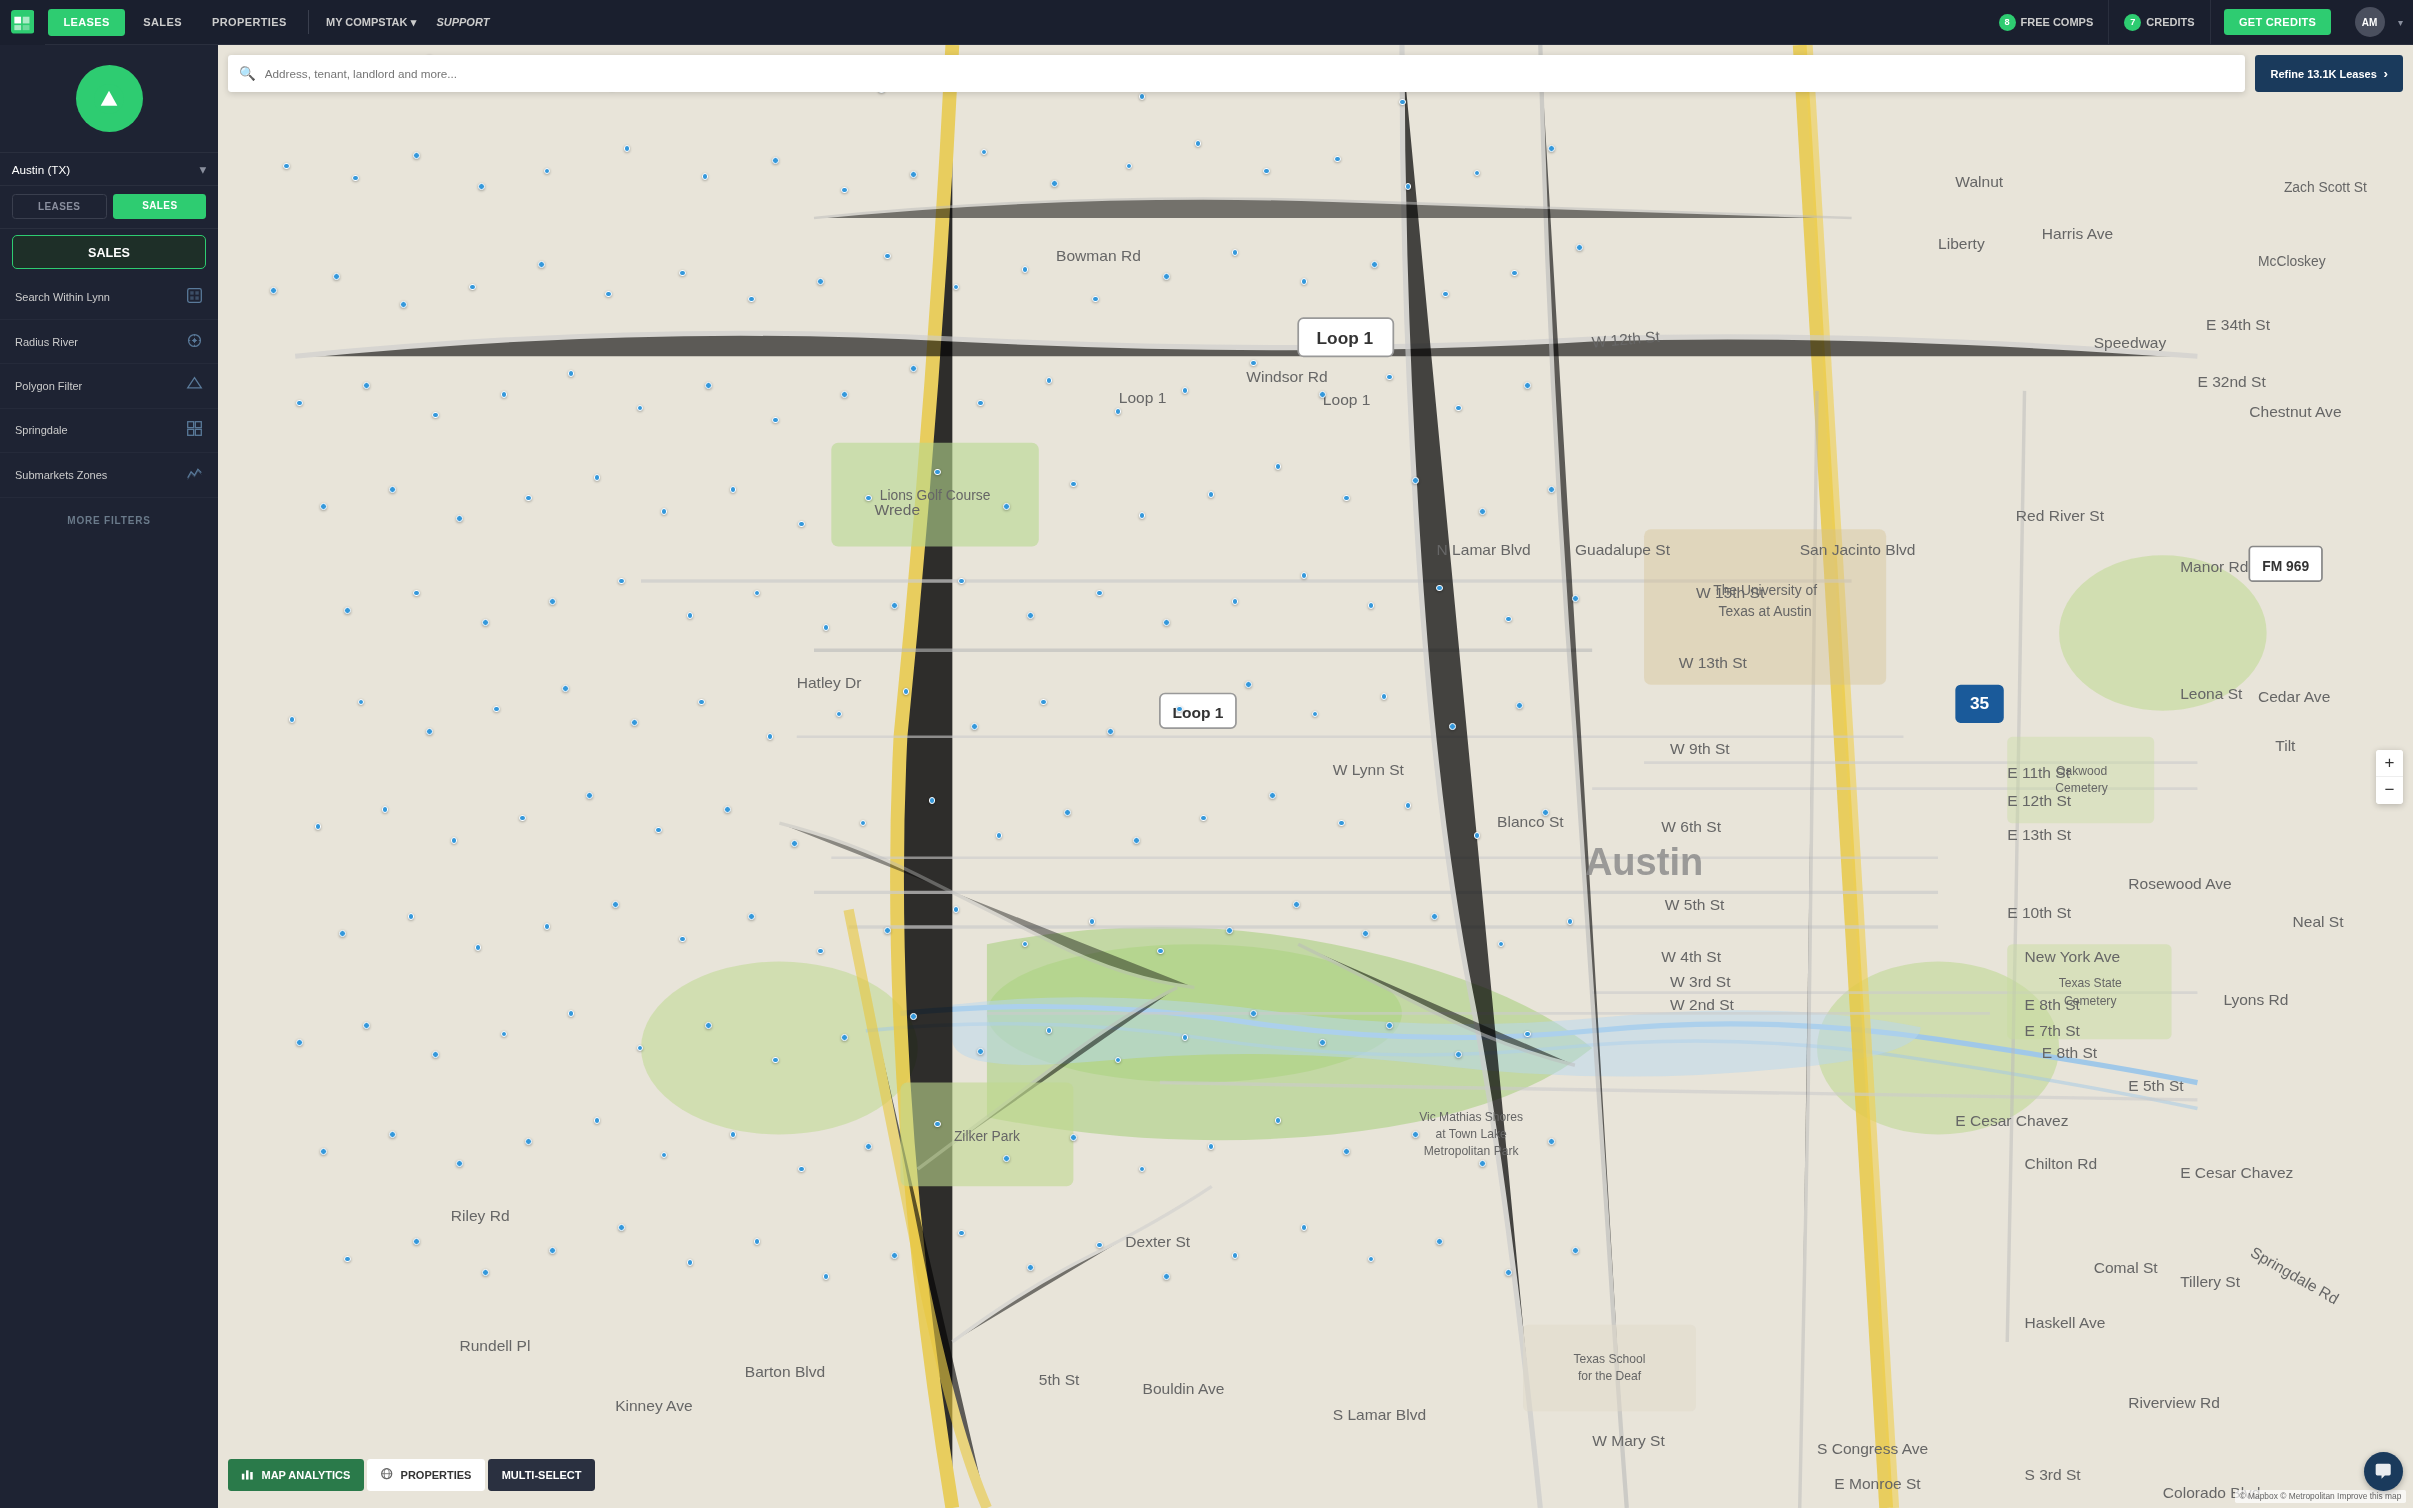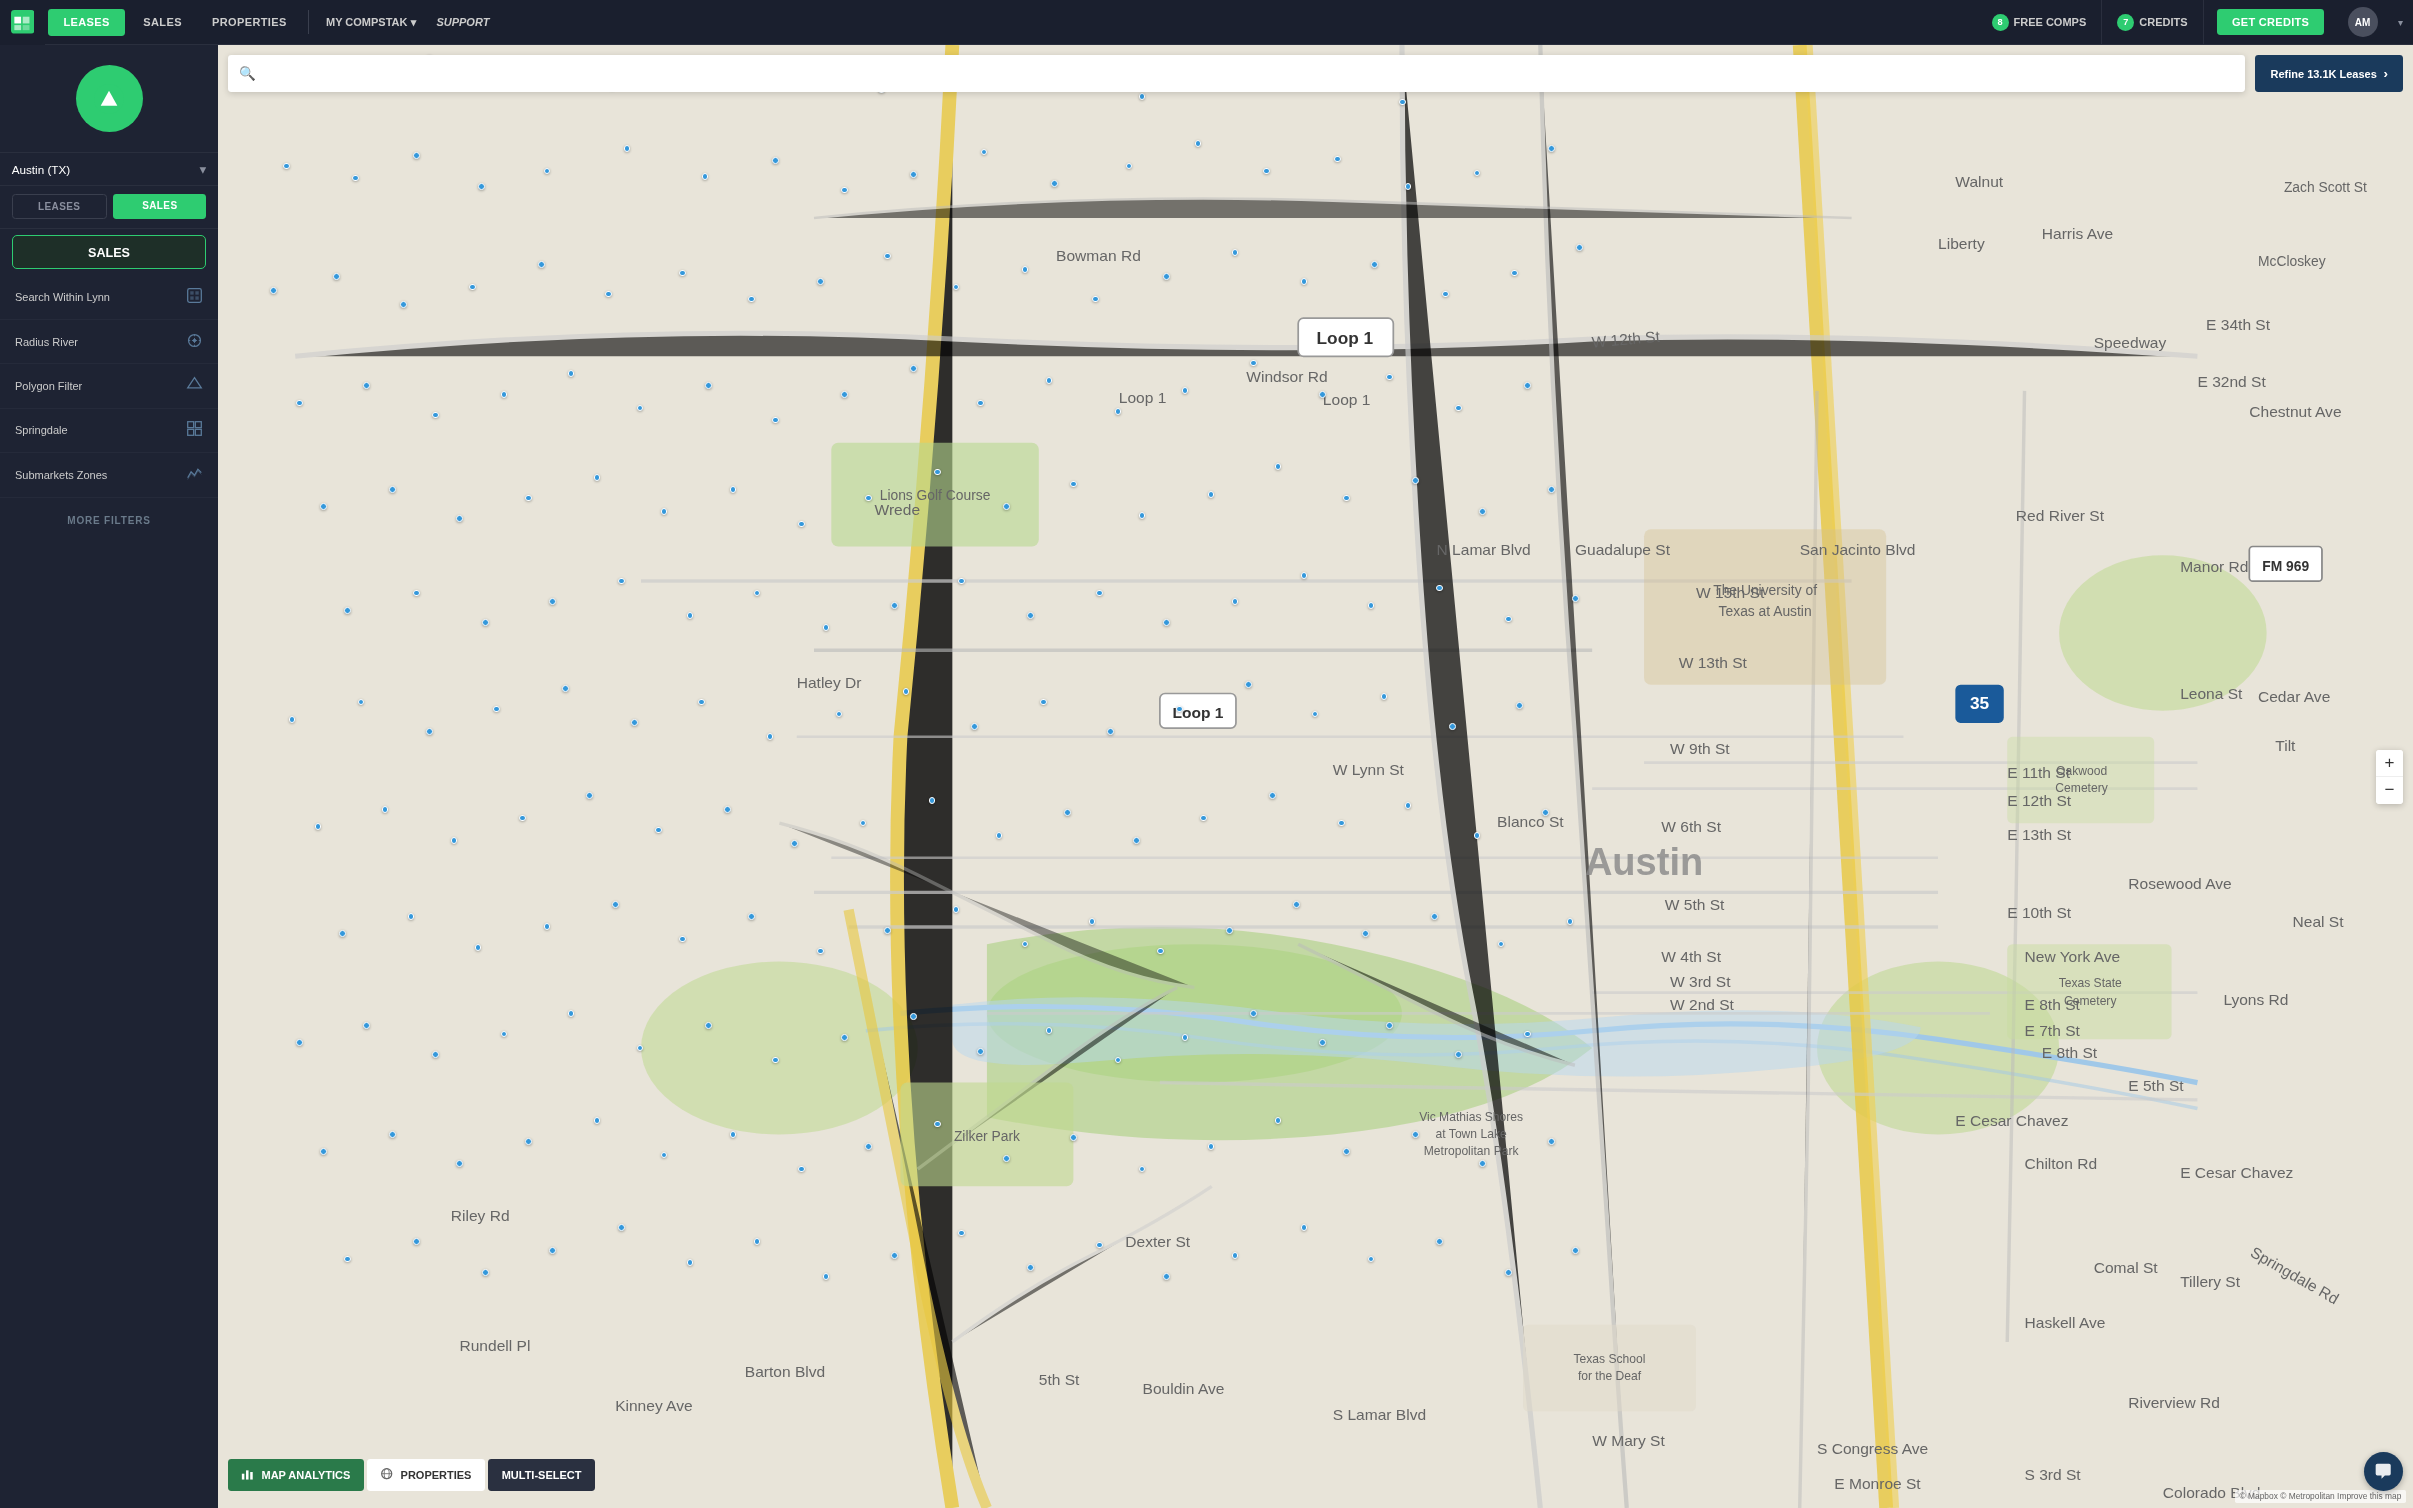--- a/index.html
+++ b/index.html
@@ -51,21 +51,21 @@
     .get-credits-btn {
       margin: 0 13.4px; background: #2ecc71; color: #fff; border: none;
       padding: 6.7px 15px; border-radius: 3.4px; font-size: 11px; font-weight: 700;
       text-transform: uppercase; cursor: pointer; letter-spacing: 0.3px;
     }
     .avatar {
       width: 30px; height: 30px; border-radius: 50%; background: #4a4f5e;
       display: flex; align-items: center; justify-content: center;
       color: #fff; font-size: 10px; font-weight: 600; cursor: pointer;
     }
-    .avatar-dropdown { display: flex; align-items: center; gap: 17px; padding: 0 10px; cursor: pointer; }
+    .avatar-dropdown { display: flex; align-items: center; gap: 10px; padding: 0 10px; cursor: pointer; }
 
     
     .sidebar {
       position: fixed; left: 0; top: 45px; bottom: 0; width: 218px;
       background: #1e2333; z-index: 50; display: flex; flex-direction: column;
     }
     .location-selector {
       display: flex; align-items: center; padding: 11.7px 13.4px;
       border-bottom: 0.8px solid #2a2f3e; cursor: pointer;
     }
@@ -756,20 +756,21 @@
       <div class="map-dot" style="left: 46.1864%; top: 82.5059%;"></div>
       <div class="map-dot" style="left: 49.322%; top: 80.6147%;"></div>
       <div class="map-dot" style="left: 52.3729%; top: 82.7423%;"></div>
       <div class="map-dot" style="left: 55.5085%; top: 81.5603%;"></div>
       <div class="map-dot" style="left: 58.6441%; top: 83.6879%;"></div>
       <div class="map-dot" style="left: 61.6949%; top: 82.1513%;"></div>
     </div>
 
   <div class="map-search">
     <span class="search-icon-map">🔍</span>
+    <input class="search-input-map" type="text" placeholder="Address, tenant, landlord and more..." style="">
   </div>
 
   <button class="refine-btn">
     <span>Refine 13.1K Leases</span>
     <span class="refine-arrow">›</span>
   </button>
 
   <div class="zoom-controls">
     <button class="zoom-btn">+</button>
     <button class="zoom-btn">−</button>

